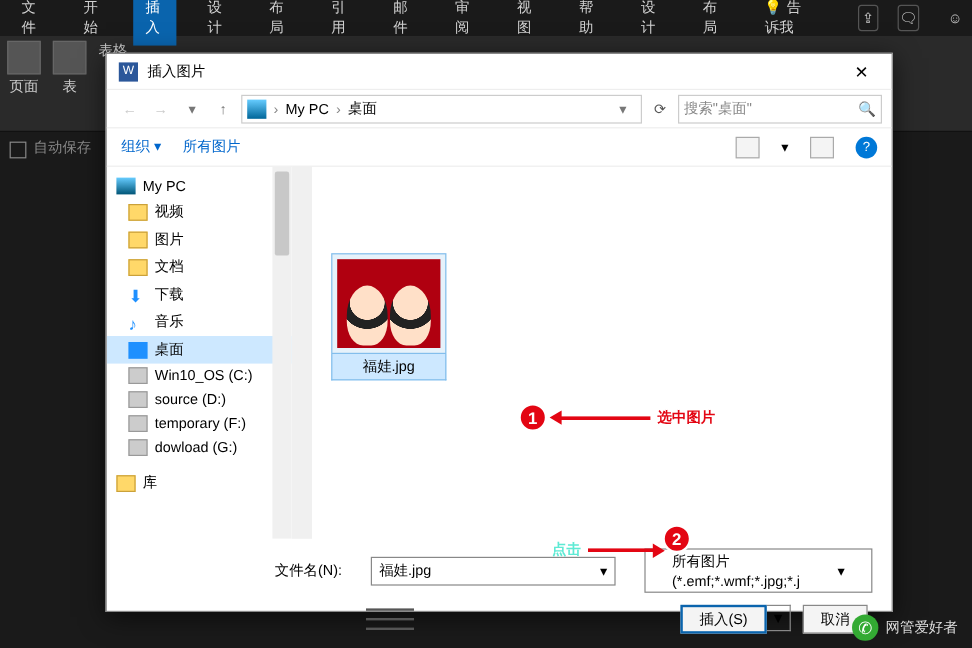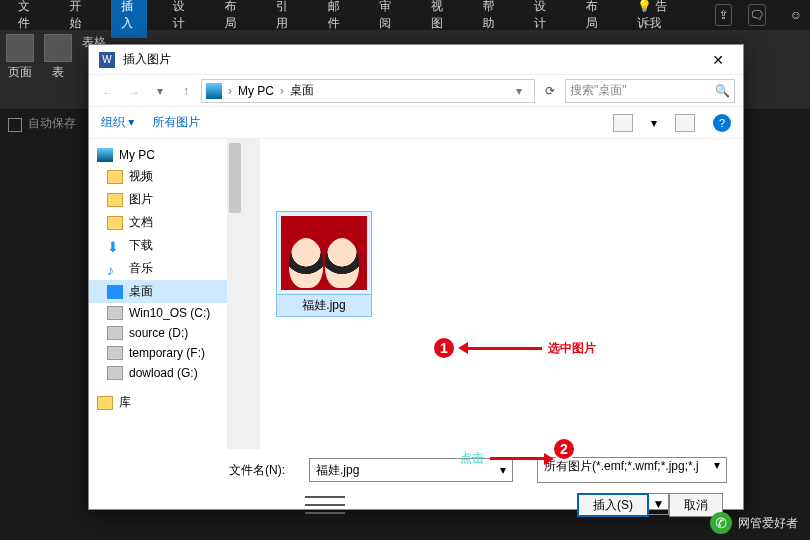--- a/index.html
+++ b/index.html
@@ -51,22 +51,22 @@
 .thumb .imgbox{width:96px;height:84px;border:1px solid #83beec;background:#e6f2fb;padding:4px}
 .thumb .img{width:100%;height:100%;background:#b00010;position:relative;overflow:hidden}
 .doll{position:absolute;width:34px;height:50px;bottom:2px;border-radius:50% 50% 40% 40%;background:radial-gradient(circle at 50% 28%,#ffe0c8 0 36%,#222 37% 55%,#ffe0c8 56% 100%)}
 .doll.d1{left:8px}
 .doll.d2{right:8px}
 .thumb .cap{background:#cde8ff;border:1px solid #83beec;border-top:none;padding:2px 0}
 .dlg-bottom{padding:8px 16px 12px;display:flex;flex-direction:column;gap:10px}
 .row{display:flex;align-items:center;gap:24px}
 .row .lbl{width:180px;text-align:right}
 .fn-input{flex:1;height:24px;border:1px solid #888;display:flex;align-items:center;padding:0 6px}
-.filter{width:190px;height:26px;border:1px solid #888;display:flex;padding:0 6px;justify-content:space-between}
-.btnrow{display:flex;justify-content:flex-end;padding-right:4px;align-items:center}
+.filter{width:190px;height:37px;border:1px solid #888;display:flex;align-items:center;padding:0 22px;justify-content:space-between}
+.btnrow{display:flex;justify-content:flex-end;gap:10px;padding-right:4px;align-items:center}
 .ddk{width:20px;height:22px;border:1px solid #888;border-left:none;display:flex;align-items:center;justify-content:center}
 .wbtn{height:24px;border:1px solid #888;background:#f4f4f4;padding:0 14px;display:flex;align-items:center;cursor:pointer}
 .wbtn.primary{border:2px solid #0a64ad}
 .call1{position:absolute;left:432px;top:336px;display:flex;align-items:center;color:#e30613;font-weight:bold;font-size:18px}
 .badge{width:24px;height:24px;border-radius:50%;background:#e30613;border:2px solid #fff;color:#fff;display:flex;align-items:center;justify-content:center;font-size:14px;font-weight:bold}
 .arrow{height:3px;background:#e30613;position:relative}
 .arrow::before{content:"";position:absolute;left:-10px;top:-5px;border:6px solid transparent;border-right:10px solid #e30613}
 .call1 .arrow{width:80px;margin:0 6px}
 .call2{position:absolute;left:460px;top:450px;display:flex;align-items:center;color:#5eead4;font-weight:bold;font-size:18px}
 .badge2{position:absolute;left:552px;top:437px}

